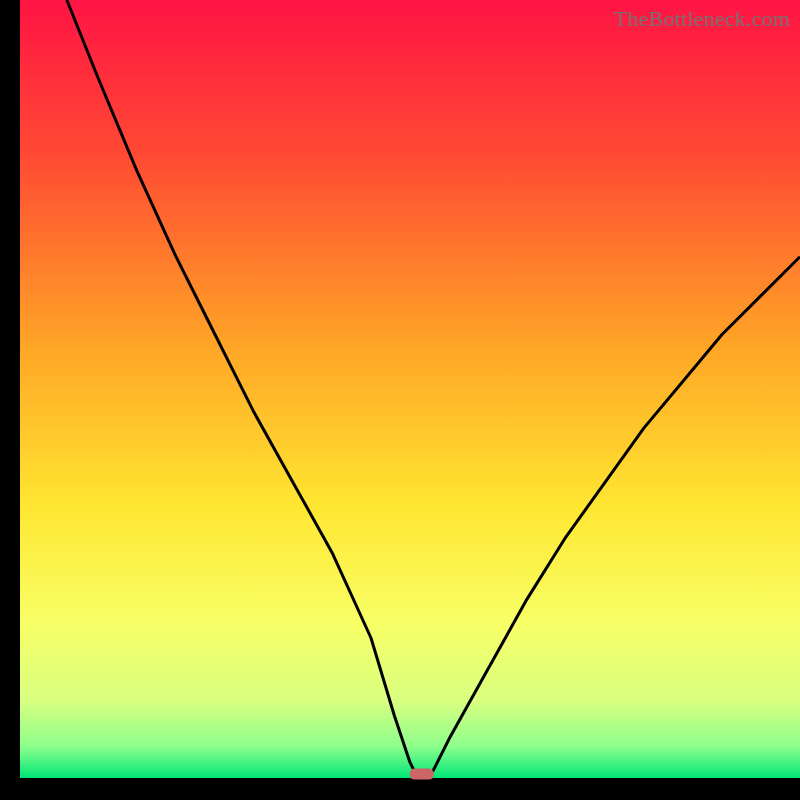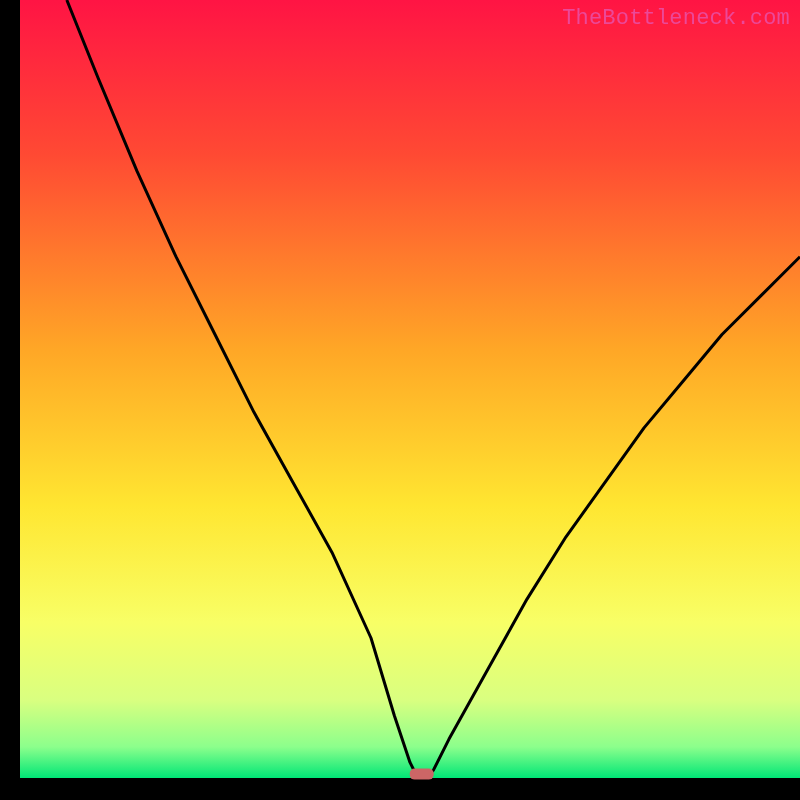--- a/index.html
+++ b/index.html
@@ -18,22 +18,22 @@
   }
   svg {
     display: block;
   }
   .watermark {
     position: absolute;
     top: 6px;
     right: 10px;
     font-size: 22px;
     font-weight: 500;
-    color: #ec4899;
-    font-family: Liberation Mono, monospace;
+    color: #737373;
+    font-family: Liberation Serif, serif;
     letter-spacing: 0.2px;
   }
 </style>
 </head>
 <body>
 
 <div class="stage">
   <svg id="chart-svg" width="800" height="800" viewBox="0 0 800 800">
     <defs>
       <linearGradient id="heat" x1="0" y1="0" x2="0" y2="1">

